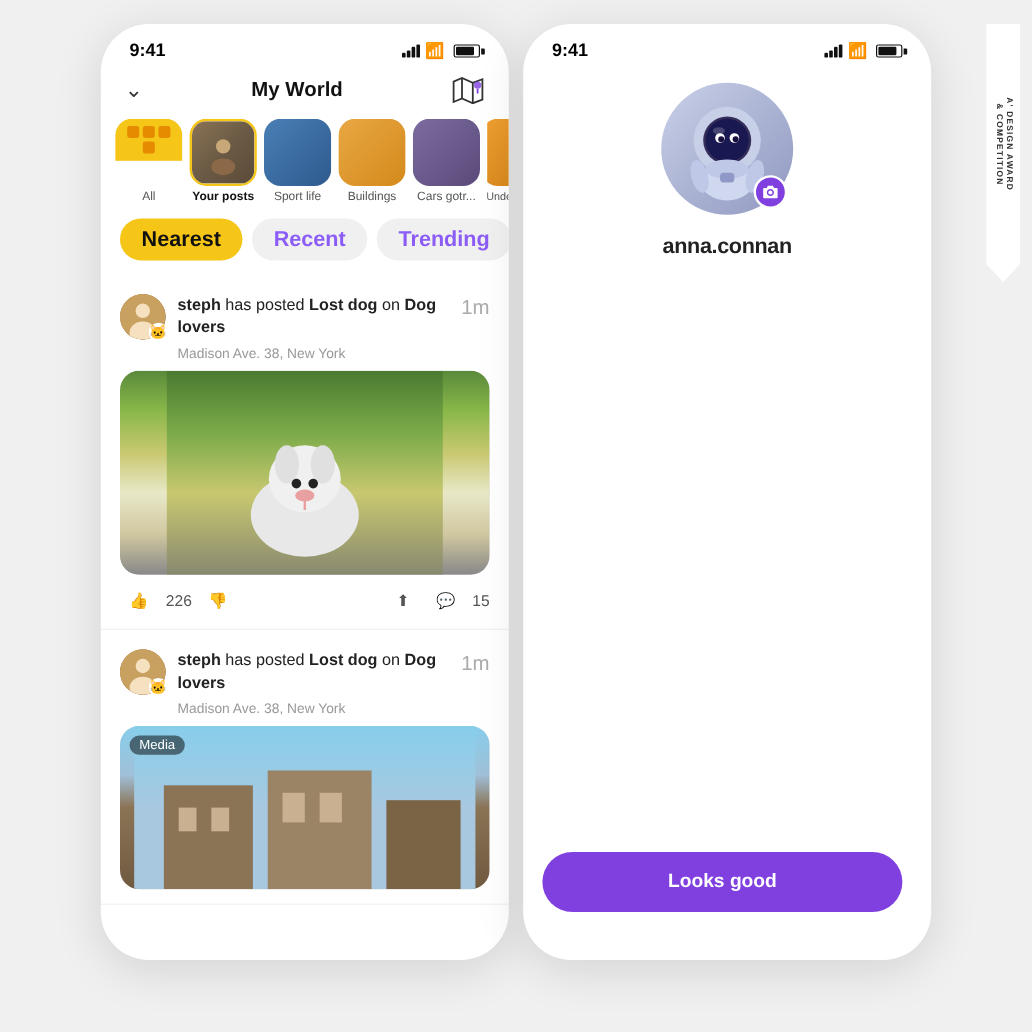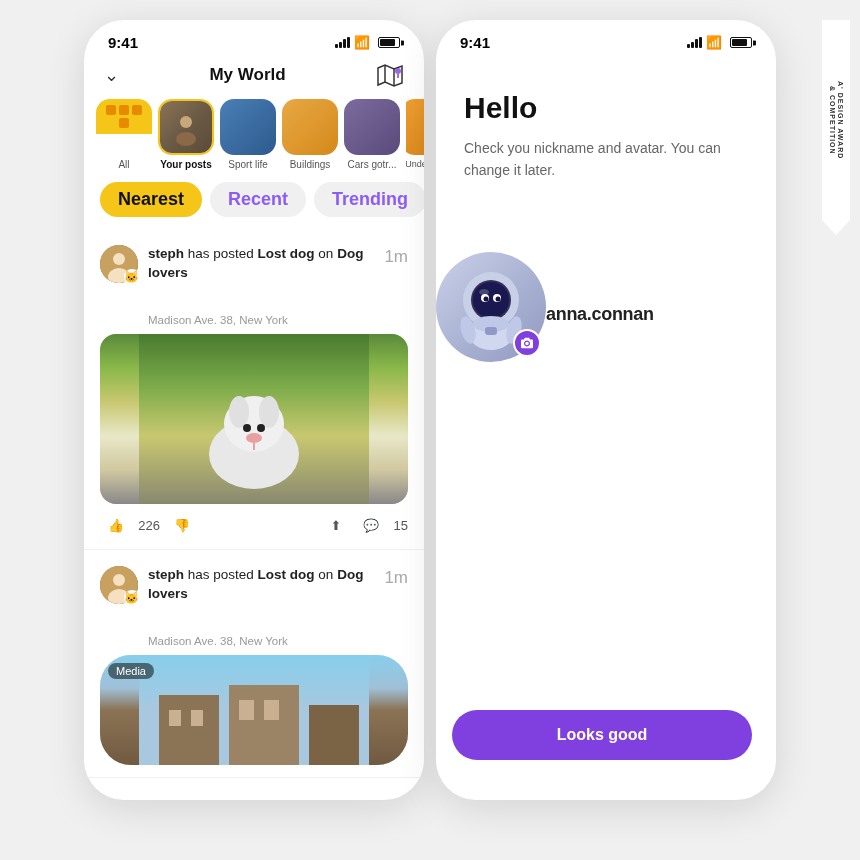--- a/index.html
+++ b/index.html
@@ -262,21 +262,20 @@
       font-size: 17px;
       color: #aaa;
       margin-left: auto;
       white-space: nowrap;
       padding-top: 2px;
     }
     .post-location {
       font-size: 11.5px;
       color: #999;
       padding: 0 16px 8px 64px;
-      margin-top: 25px;
     }
 
     
     .post-image {
       margin: 0 16px;
       border-radius: 16px;
       overflow: hidden;
       height: 170px;
       background: #ddd;
     }
@@ -341,20 +340,21 @@
     .hello-desc {
       font-size: 14px;
       color: #666;
       line-height: 1.6;
       margin-bottom: 40px;
     }
 
     
     .avatar-section {
       display: flex;
+      flex-direction: column;
       align-items: center;
       padding: 10px 0 30px;
     }
     .big-avatar {
       width: 110px;
       height: 110px;
       border-radius: 50%;
       background: linear-gradient(135deg, #c8d0e8 0%, #9098c0 100%);
       display: flex;
       align-items: center;
@@ -640,21 +640,21 @@
             <strong>steph</strong>
             <span> has posted </span>
             <strong>Lost dog</strong>
             <span> on </span>
             <strong class="group-link">Dog lovers</strong>
           </div>
         </div>
         <span class="post-time">1m</span>
       </div>
       <div class="post-location">Madison Ave. 38, New York</div>
-      <div class="post-image" style="height:110px;border-radius:31px;">
+      <div class="post-image" style="height:136px;">
         <div class="post-image-building" style="position:relative;">
           <svg viewBox="0 0 230 110" width="100%" height="100%" xmlns="http://www.w3.org/2000/svg">
             <defs>
               <linearGradient id="sky" x1="0" y1="0" x2="0" y2="1">
                 <stop offset="0%" stop-color="#87CEEB"></stop>
                 <stop offset="50%" stop-color="#a8c8e0"></stop>
               </linearGradient>
             </defs>
             <rect width="230" height="110" fill="url(#sky)"></rect>
             <rect x="20" y="40" width="60" height="70" fill="#8B7355"></rect>
@@ -682,24 +682,20 @@
           <span style="height:9px"></span>
           <span style="height:11px"></span>
         </div>
         <span class="wifi-symbol">📶</span>
         <span class="battery-symbol">
           <span class="battery-fill"></span>
         </span>
       </div>
     </div>
 
-    <div class="hello-section">
-      <h1 class="hello-title">Hello</h1>
-      <p class="hello-desc">Check you nickname and avatar. You can change it later.</p>
-    </div>
 
     <div class="avatar-section">
       <div class="big-avatar">
 
         <svg viewBox="0 0 90 90" width="90" height="90" xmlns="http://www.w3.org/2000/svg">
 
           <circle cx="45" cy="38" r="28" fill="#c8d0e8"></circle>
 
           <circle cx="45" cy="38" r="20" fill="#1a1040" opacity="0.85"></circle>
           <circle cx="45" cy="38" r="18" fill="#1a1850"></circle>

